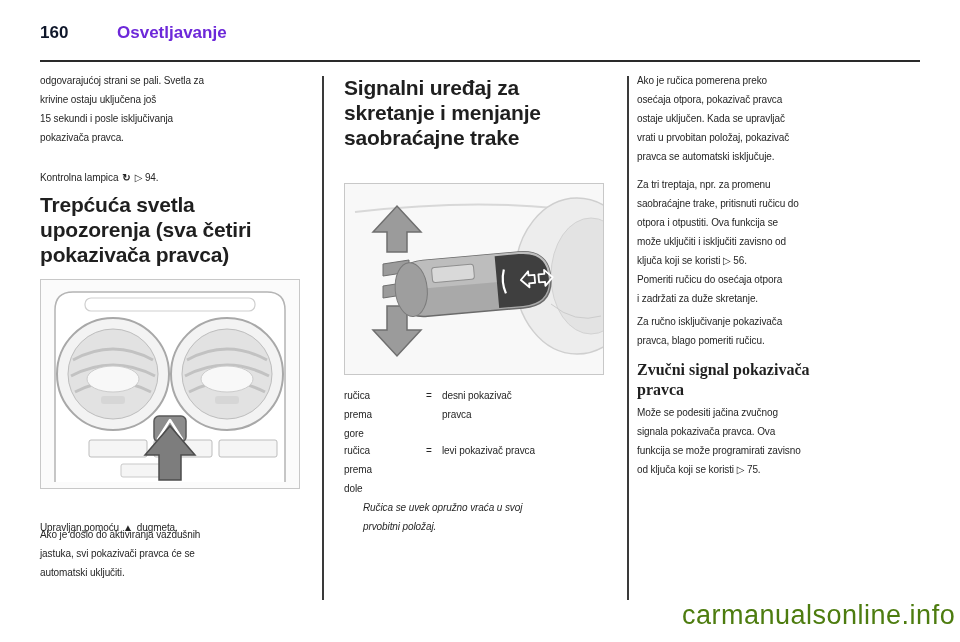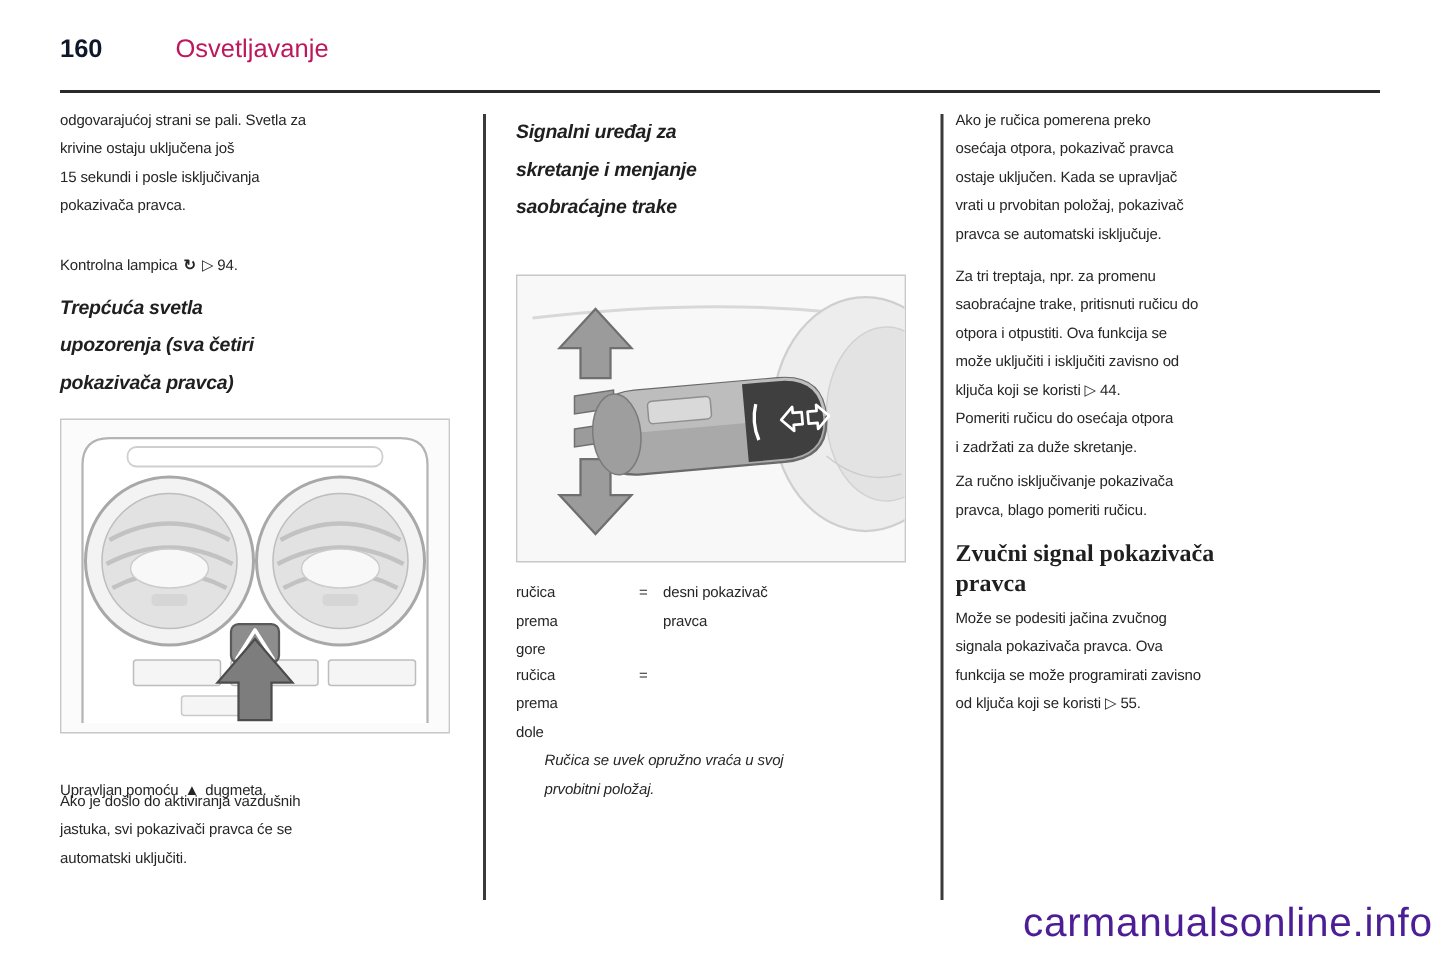--- a/index.html
+++ b/index.html
@@ -1,31 +1,31 @@
 <!DOCTYPE html>
 <html><head>
 <meta charset="utf-8">
 <style>
   html,body{margin:0;padding:0;background:#ffffff;}
   body{width:960px;height:642px;position:relative;overflow:hidden;
        font-family:"Liberation Sans", sans-serif;color:#262626;}
   .abs{position:absolute;}
   .pagenum{font-size:17px;font-weight:700;color:#0f172a;}
-  .chapter{font-size:17px;font-weight:400;color:#be185d;}
+  .chapter{font-size:17px;font-weight:700;color:#6d28d9;}
   .rule{background:#2a2a2a;height:2px;}
   .vdiv{width:2px;background:#3a3a3a;}
   .para{font-size:10px;line-height:19px;white-space:pre-line;letter-spacing:-0.1px;}
-  .h1{font-size:13px;line-height:25px;font-weight:700;color:#1f1f1f;white-space:pre-line;letter-spacing:-0.2px;font-style:italic;}
+  .h1{font-size:21px;line-height:25px;font-weight:700;color:#1f1f1f;white-space:pre-line;letter-spacing:-0.2px;}
   .h2{font-size:16px;line-height:20px;font-weight:700;color:#1f1f1f;white-space:pre-line;}
   .illus{border:1px solid #c8c8c8;background:#fbfbfb;}
   .inline-icon{display:inline-block;margin:0 4px;font-weight:700;}
   .defrow .term{position:absolute;left:0;top:0;width:86px;white-space:pre-line;}
   .defrow .eq{position:absolute;left:82px;top:0;}
   .defrow .def{position:absolute;left:98px;top:0;width:170px;white-space:pre-line;}
-  .watermark{font-size:27px;color:#4c1d95;letter-spacing:0.5px;}
+  .watermark{font-size:27px;color:#4d7c0f;letter-spacing:0.5px;}
 </style>
 </head>
 <body>
 
 <div class="abs pagenum" style="left:40px;top:23px;">160</div>
 <div class="abs chapter" style="left:117px;top:23px;">Osvetljavanje</div>
 <div class="abs rule" style="left:40px;top:60px;width:880px;"></div>
 
 <div class="abs vdiv" style="left:322px;top:76px;height:524px;"></div>
 <div class="abs vdiv" style="left:627px;top:76px;height:524px;"></div>
@@ -122,39 +122,40 @@
 gore</span>
   <span class="eq">=</span>
   <span class="def">desni pokazivač
 pravca</span>
 </div>
 <div class="abs para defrow" style="left:344px;top:441px;width:270px;height:56px;">
   <span class="term">ručica
 prema
 dole</span>
   <span class="eq">=</span>
+  <span class="def">levi pokazivač pravca</span>
 </div>
 
 <div class="abs para" style="left:363px;top:498px;width:270px;font-style:italic;">Ručica se uvek opružno vraća u svoj
 prvobitni položaj.</div>
 
 <div class="abs para" style="left:637px;top:71px;width:282px;">Ako je ručica pomerena preko
 osećaja otpora, pokazivač pravca
 ostaje uključen. Kada se upravljač
 vrati u prvobitan položaj, pokazivač
 pravca se automatski isključuje.</div>
 <div class="abs para" style="left:637px;top:175px;width:282px;">Za tri treptaja, npr. za promenu
 saobraćajne trake, pritisnuti ručicu do
 otpora i otpustiti. Ova funkcija se
 može uključiti i isključiti zavisno od
-ključa koji se koristi ▷ 44.</div>
+ključa koji se koristi ▷ 56.</div>
 <div class="abs para" style="left:637px;top:270px;width:282px;">Pomeriti ručicu do osećaja otpora
 i zadržati za duže skretanje.</div>
 <div class="abs para" style="left:637px;top:312px;width:282px;">Za ručno isključivanje pokazivača
 pravca, blago pomeriti ručicu.</div>
 <div class="abs h2" style="left:637px;top:360px;width:282px;font-family:Liberation Serif, serif;">Zvučni signal pokazivača
 pravca</div>
 <div class="abs para" style="left:637px;top:403px;width:282px;">Može se podesiti jačina zvučnog
 signala pokazivača pravca. Ova
 funkcija se može programirati zavisno
-od ključa koji se koristi ▷ 55.</div>
+od ključa koji se koristi ▷ 75.</div>
 
 <div class="abs watermark" style="left:682px;top:600px;">carmanualsonline.info</div>
 
 </body></html>

